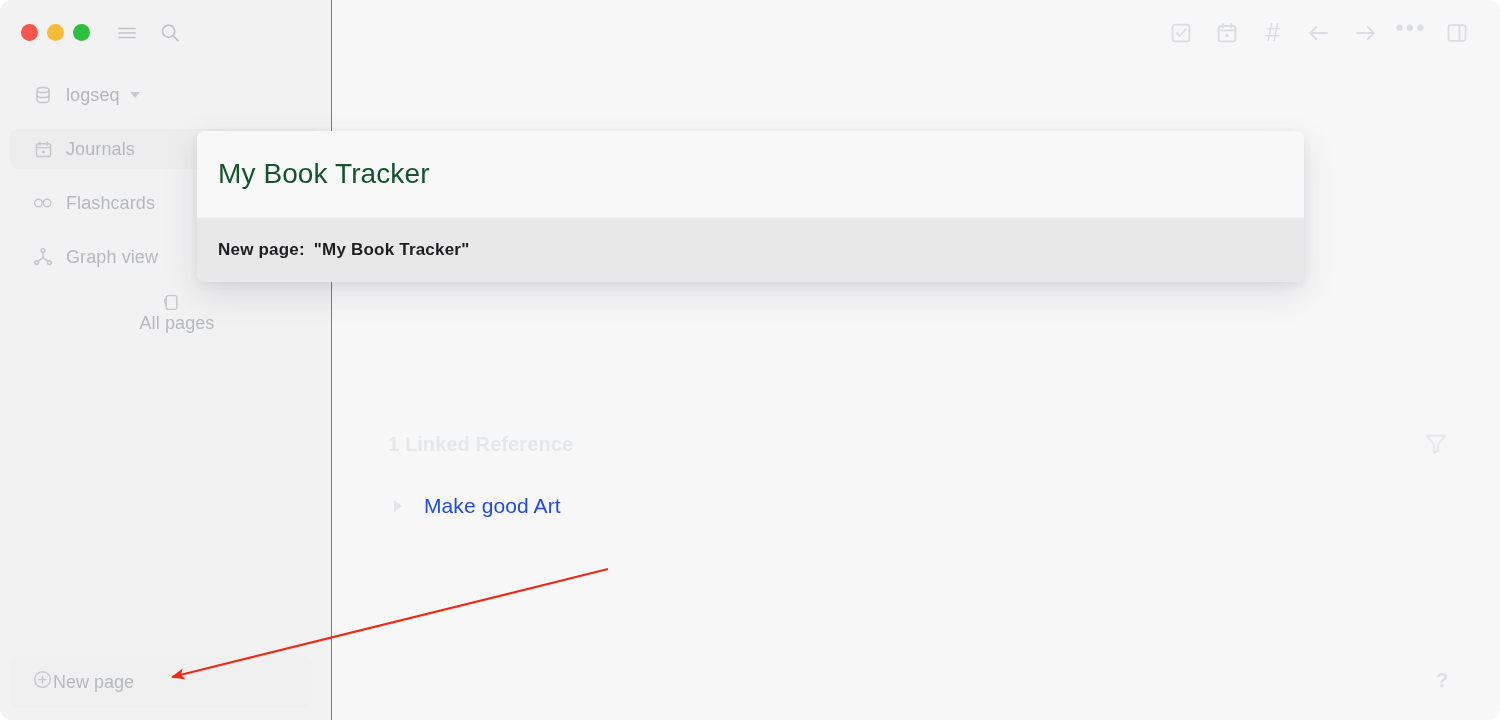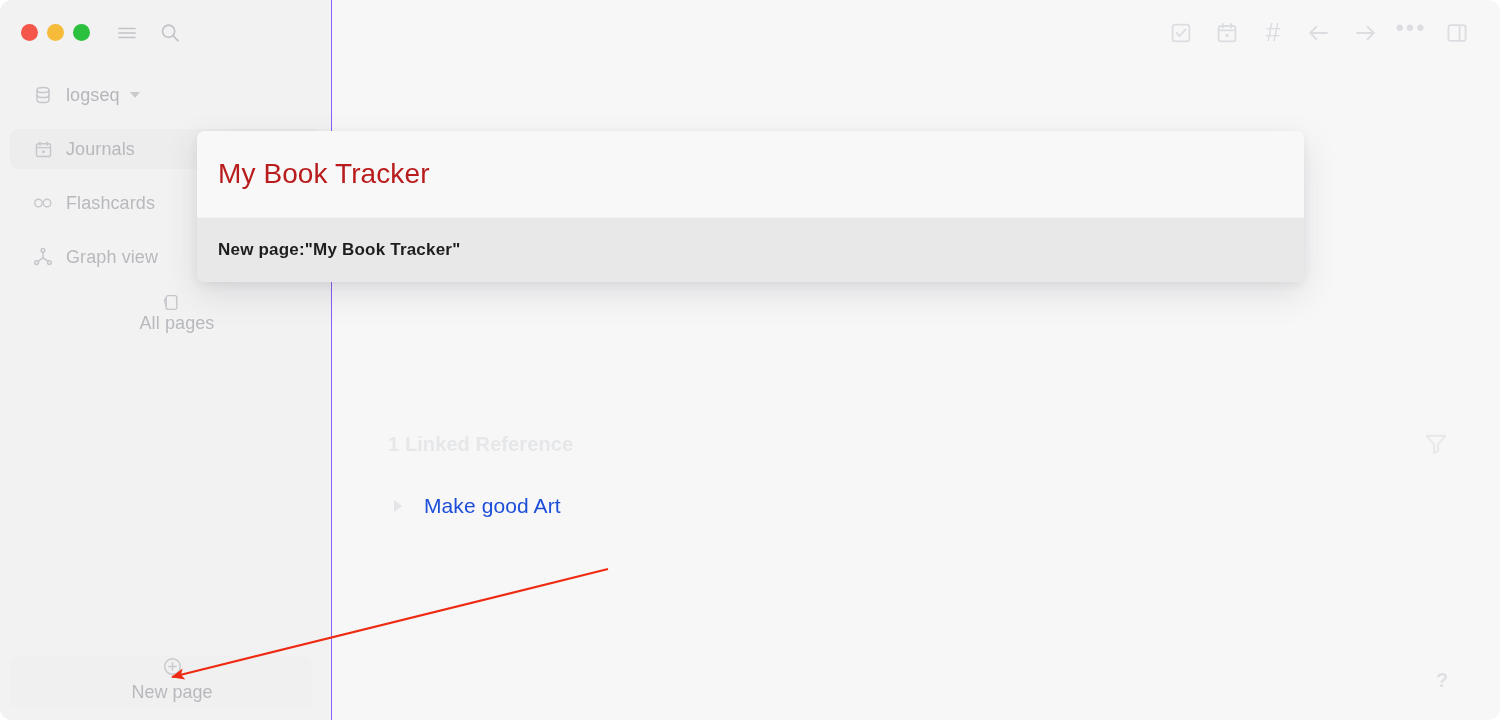--- a/index.html
+++ b/index.html
@@ -101,21 +101,20 @@
   #new-page-row {
     position: absolute;
     left: 10px; bottom: 12px;
     width: 302px; height: 52px;
     display: flex; align-items: center;
     padding-left: 22px;
     border-radius: 8px;
     background: #f0f0f1;
     color: #b8b9bd;
     font-size: 18px;
-    flex-direction: column;
   }
   #new-page-row .nav-ico { color: #c8c9cd; }
 
   
   #toolbar {
     position: absolute;
     right: 28px; top: 18px;
     display: flex;
     align-items: center;
     gap: 16px;
@@ -211,37 +210,37 @@
     align-items: center;
     padding-left: 21px;
     border-bottom: 1px solid #f2f2f2;
   }
   #search-input {
     border: none;
     outline: none;
     background: transparent;
     font-family: "Liberation Sans", sans-serif;
     font-size: 28px;
-    color: #b91c1c;
+    color: #14532d;
     width: 100%;
     letter-spacing: 0.1px;
   }
   #search-input::placeholder { color: #bdbdbd; }
 
   #result-row {
     height: 64px;
     background: #e8e8e8;
     display: flex;
     align-items: center;
     padding-left: 21px;
     font-size: 17px;
     font-weight: 700;
     color: #1e1e20;
     letter-spacing: 0.2px;
-    gap: 0;
+    gap: 9px;
   }
 
   
   #annotation-layer {
     position: absolute;
     left: 0; top: 0;
     width: 1500px; height: 720px;
     pointer-events: none;
   }
 </style>

